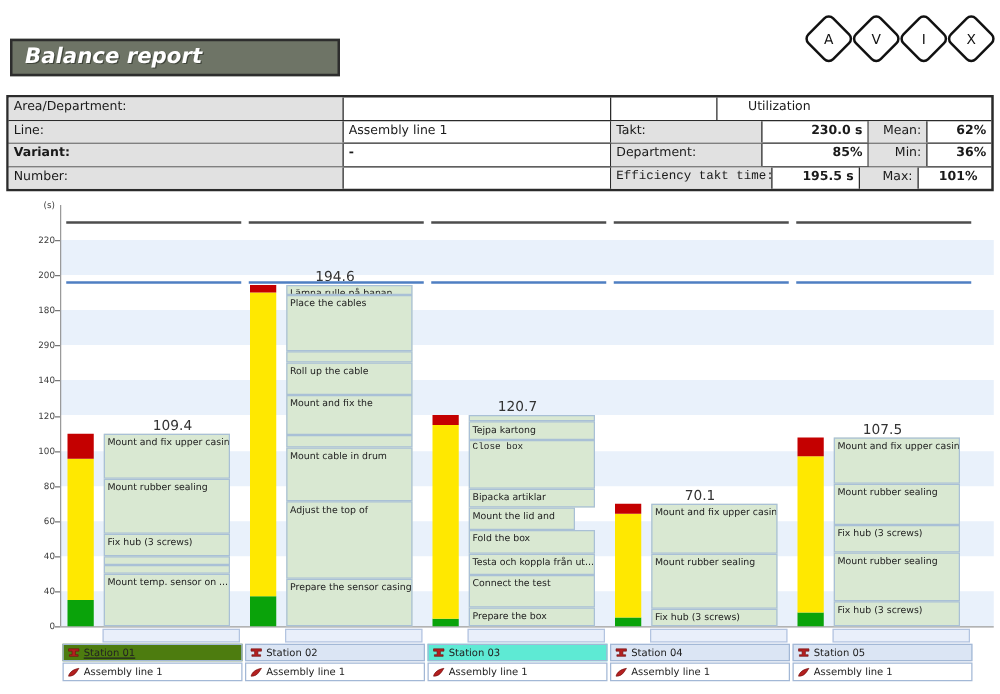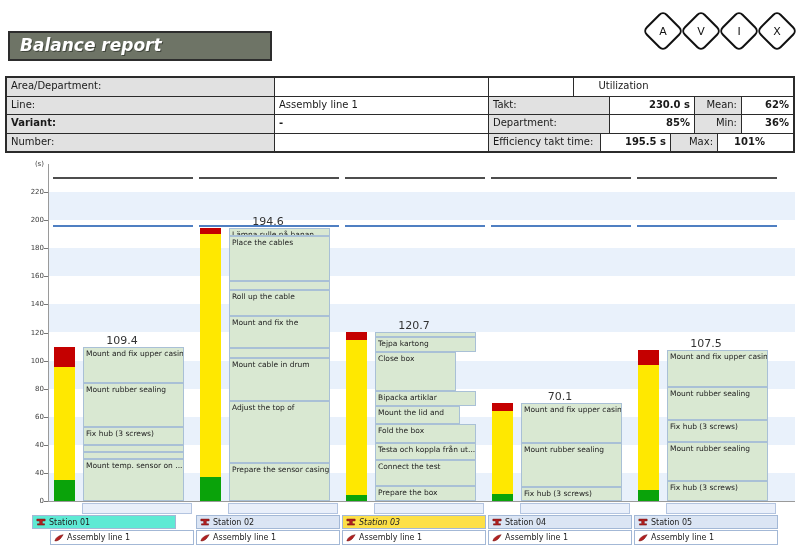--- a/index.html
+++ b/index.html
@@ -84,21 +84,21 @@
         <div class="icell glabel" style="width: 268px; font-weight: bold;">Variant:</div>
         <div class="icell" style="width: 214px; font-weight: bold;">-</div>
         <div class="icell glabel" style="width: 121px;">Department:</div>
         <div class="icell vright" style="width: 85px;">85%</div>
         <div class="icell glabel vright" style="width: 47px; font-weight: normal;">Min:</div>
         <div class="icell vright" style="width: 51px;">36%</div>
       </div>
       <div class="irow">
         <div class="icell glabel" style="width: 268px;">Number:</div>
         <div class="icell" style="width: 214px;"></div>
-        <div class="icell glabel" style="width: 112px;">Efficiency takt time:</div>
+        <div class="icell glabel" style="width: 129px; font-family: Liberation Mono, monospace;">Efficiency takt time:</div>
         <div class="icell vright" style="width: 70px;">195.5 s</div>
         <div class="icell glabel vright" style="width: 47px; font-weight: normal;">Max:</div>
         <div class="icell vright" style="width: 51px;">101%</div>
       </div>
     </div>
   <div id="chart" class="abs" style="left: 0px; top: 150px; width: 800px; height: 405px; position: absolute;">
       <div class="stripe" style="left: 48px; width: 747px; top: 322.917px; height: 28.0833px; background: rgb(233, 241, 251);"></div>
       <div class="stripe" style="left: 48px; width: 747px; top: 266.75px; height: 28.0833px; background: rgb(233, 241, 251);"></div>
       <div class="stripe" style="left: 48px; width: 747px; top: 210.583px; height: 28.0833px; background: rgb(233, 241, 251);"></div>
       <div class="stripe" style="left: 48px; width: 747px; top: 154.417px; height: 28.0833px; background: rgb(233, 241, 251);"></div>
@@ -115,43 +115,43 @@
       <div class="tick-label" style="left: 18px; top: 262.75px;">60</div>
       <div class="tick-mark" style="left: 44px; top: 266.75px;"></div>
       <div class="tick-label" style="left: 18px; top: 234.667px;">80</div>
       <div class="tick-mark" style="left: 44px; top: 238.667px;"></div>
       <div class="tick-label" style="left: 18px; top: 206.583px;">100</div>
       <div class="tick-mark" style="left: 44px; top: 210.583px;"></div>
       <div class="tick-label" style="left: 18px; top: 178.5px;">120</div>
       <div class="tick-mark" style="left: 44px; top: 182.5px;"></div>
       <div class="tick-label" style="left: 18px; top: 150.417px;">140</div>
       <div class="tick-mark" style="left: 44px; top: 154.417px;"></div>
-      <div class="tick-label" style="left: 18px; top: 122.333px;">160</div>
+      <div class="tick-label" style="left: 18px; top: 122.333px;">290</div>
       <div class="tick-mark" style="left: 44px; top: 126.333px;"></div>
       <div class="tick-label" style="left: 18px; top: 94.25px;">180</div>
       <div class="tick-mark" style="left: 44px; top: 98.25px;"></div>
       <div class="tick-label" style="left: 18px; top: 66.1667px;">200</div>
       <div class="tick-mark" style="left: 44px; top: 70.1667px;"></div>
       <div class="tick-label" style="left: 18px; top: 38.0833px;">220</div>
       <div class="tick-mark" style="left: 44px; top: 42.0833px;"></div>
       <div class="tick-label" style="left: 18px; top: 10px;">(s)</div>
       <div class="bar-seg" style="left: 54px; width: 21px; top: 329.938px; height: 21.0625px; background: rgb(10, 163, 10);"></div>
       <div class="bar-seg" style="left: 54px; width: 21px; top: 216.902px; height: 113.035px; background: rgb(255, 232, 0);"></div>
       <div class="bar-seg" style="left: 54px; width: 21px; top: 197.384px; height: 19.5179px; background: rgb(196, 0, 0);"></div>
       <div class="task-box" style="left: 83px; width: 101px; top: 197.384px; height: 35.6658px;"><span>Mount and fix upper casing</span></div>
       <div class="task-box" style="left: 83px; width: 101px; top: 233.05px; height: 43.5292px;"><span>Mount rubber sealing</span></div>
       <div class="task-box" style="left: 83px; width: 101px; top: 276.579px; height: 18.2542px;"><span>Fix hub (3 screws)</span></div>
       <div class="task-box" style="left: 83px; width: 101px; top: 294.833px; height: 7.02083px;"></div>
       <div class="task-box" style="left: 83px; width: 101px; top: 301.854px; height: 7.02083px;"></div>
       <div class="task-box" style="left: 83px; width: 101px; top: 308.875px; height: 42.125px;"><span>Mount temp. sensor on ...</span></div>
-      <div class="total-label" style="left: 48px; width: 148px; top: 184.384px;">109.4</div>
+      <div class="total-label" style="left: 48px; width: 148px; top: 184.384px; padding-left: 16px;">109.4</div>
       <div class="refline" style="left: 53px; width: 140px; top: 27.0417px; background: rgb(77, 77, 77);"></div>
       <div class="refline" style="left: 53px; width: 140px; top: 75.4854px; background: rgb(79, 127, 194);"></div>
       <div class="stub" style="left: 82px; width: 110px; top: 353px; height: 11px;"></div>
-      <div class="st-row" style="left: 32px; width: 144px; top: 365px; height: 14px; background: #5eead4;">
+      <div class="st-row" style="left: 50px; width: 144px; top: 365px; height: 14px; background: #4d7c0f; text-decoration: underline;">
         <svg width="10" height="10" viewBox="0 0 12 12">
           <path fill="#b42020" stroke="#6d0f0f" stroke-width="0.6" d="M1 2.5h10v2.2H7.6v3.4h2.6v1.6H1.8V8.1h2.6V4.7H1z"></path>
         </svg>
         <span>Station 01</span>
       </div>
       <div class="st-row" style="left: 50px; width: 144px; top: 380px; height: 15px; background: rgb(255, 255, 255);">
         <svg width="10" height="10" viewBox="0 0 12 12">
           <path fill="#b42020" stroke="#6d0f0f" stroke-width="0.6" d="M1 9.5C2 5.5 5.5 3 11 2L8.8 5.4C7 8.2 4 9.8 1 9.5z"></path>
         </svg>
         <span>Assembly line 1</span>
@@ -182,32 +182,32 @@
         <svg width="10" height="10" viewBox="0 0 12 12">
           <path fill="#b42020" stroke="#6d0f0f" stroke-width="0.6" d="M1 9.5C2 5.5 5.5 3 11 2L8.8 5.4C7 8.2 4 9.8 1 9.5z"></path>
         </svg>
         <span>Assembly line 1</span>
       </div>
       <div class="bar-seg" style="left: 346px; width: 21px; top: 344.681px; height: 6.31875px; background: rgb(10, 163, 10);"></div>
       <div class="bar-seg" style="left: 346px; width: 21px; top: 190.223px; height: 154.458px; background: rgb(255, 232, 0);"></div>
       <div class="bar-seg" style="left: 346px; width: 21px; top: 181.517px; height: 8.70583px; background: rgb(196, 0, 0);"></div>
       <div class="task-box" style="left: 375px; width: 101px; top: 181.517px; height: 5.19542px;"></div>
       <div class="task-box" style="left: 375px; width: 101px; top: 186.713px; height: 15.4458px;"><span>Tejpa kartong</span></div>
-      <div class="task-box" style="left: 375px; width: 81px; top: 202.158px; height: 39.3167px;"><span>Close box</span></div>
+      <div class="task-box" style="left: 375px; width: 101px; top: 202.158px; height: 39.3167px; font-family: Liberation Mono, monospace;"><span>Close box</span></div>
       <div class="task-box" style="left: 375px; width: 101px; top: 241.475px; height: 14.0417px;"><span>Bipacka artiklar</span></div>
       <div class="task-box" style="left: 375px; width: 85px; top: 255.517px; height: 18.2542px;"><span>Mount the lid and</span></div>
       <div class="task-box" style="left: 375px; width: 101px; top: 273.771px; height: 19.6583px;"><span>Fold the box</span></div>
       <div class="task-box" style="left: 375px; width: 101px; top: 293.429px; height: 16.85px;"><span>Testa och koppla från ut...</span></div>
       <div class="task-box" style="left: 375px; width: 101px; top: 310.279px; height: 25.275px;"><span>Connect the test</span></div>
       <div class="task-box" style="left: 375px; width: 101px; top: 335.554px; height: 15.4458px;"><span>Prepare the box</span></div>
       <div class="total-label" style="left: 340px; width: 148px; top: 168.517px;">120.7</div>
       <div class="refline" style="left: 345px; width: 140px; top: 27.0417px; background: rgb(77, 77, 77);"></div>
       <div class="refline" style="left: 345px; width: 140px; top: 75.4854px; background: rgb(79, 127, 194);"></div>
       <div class="stub" style="left: 374px; width: 110px; top: 353px; height: 11px;"></div>
-      <div class="st-row" style="left: 342px; width: 144px; top: 365px; height: 14px; background: #fde047; font-style: italic;">
+      <div class="st-row" style="left: 342px; width: 144px; top: 365px; height: 14px; background: #5eead4;">
         <svg width="10" height="10" viewBox="0 0 12 12">
           <path fill="#b42020" stroke="#6d0f0f" stroke-width="0.6" d="M1 2.5h10v2.2H7.6v3.4h2.6v1.6H1.8V8.1h2.6V4.7H1z"></path>
         </svg>
         <span>Station 03</span>
       </div>
       <div class="st-row" style="left: 342px; width: 144px; top: 380px; height: 15px; background: rgb(255, 255, 255);">
         <svg width="10" height="10" viewBox="0 0 12 12">
           <path fill="#b42020" stroke="#6d0f0f" stroke-width="0.6" d="M1 9.5C2 5.5 5.5 3 11 2L8.8 5.4C7 8.2 4 9.8 1 9.5z"></path>
         </svg>
         <span>Assembly line 1</span>

